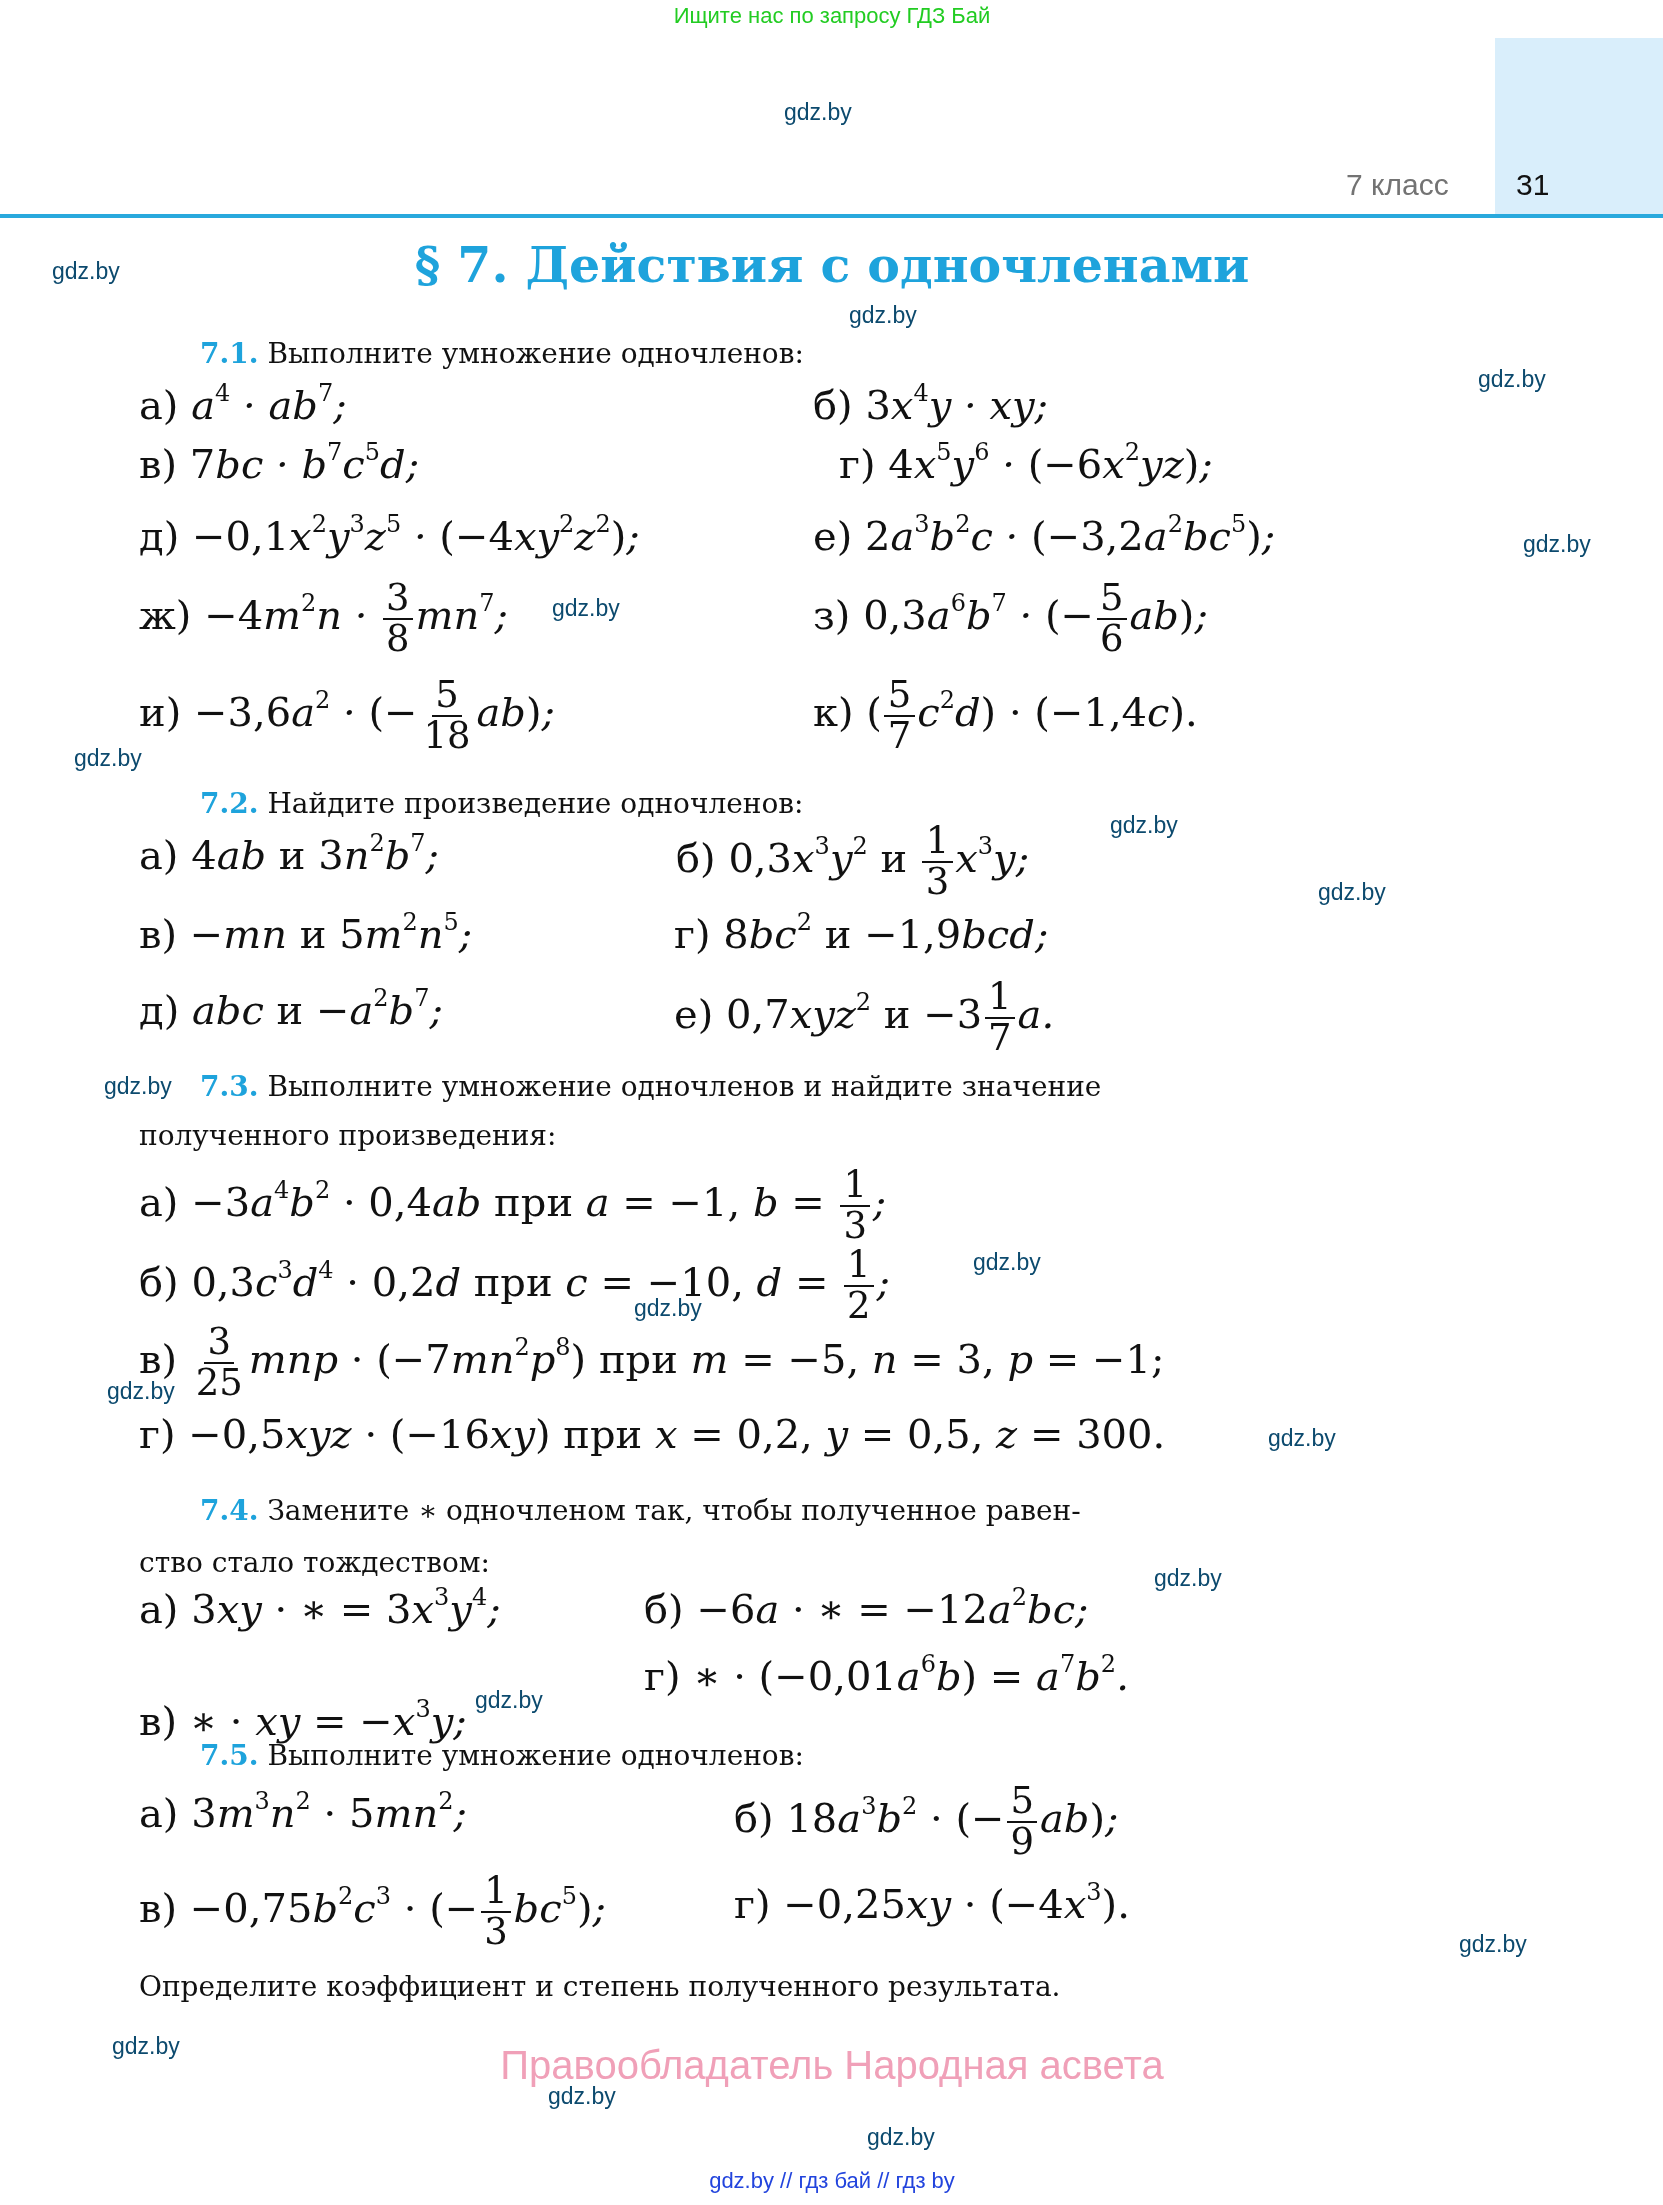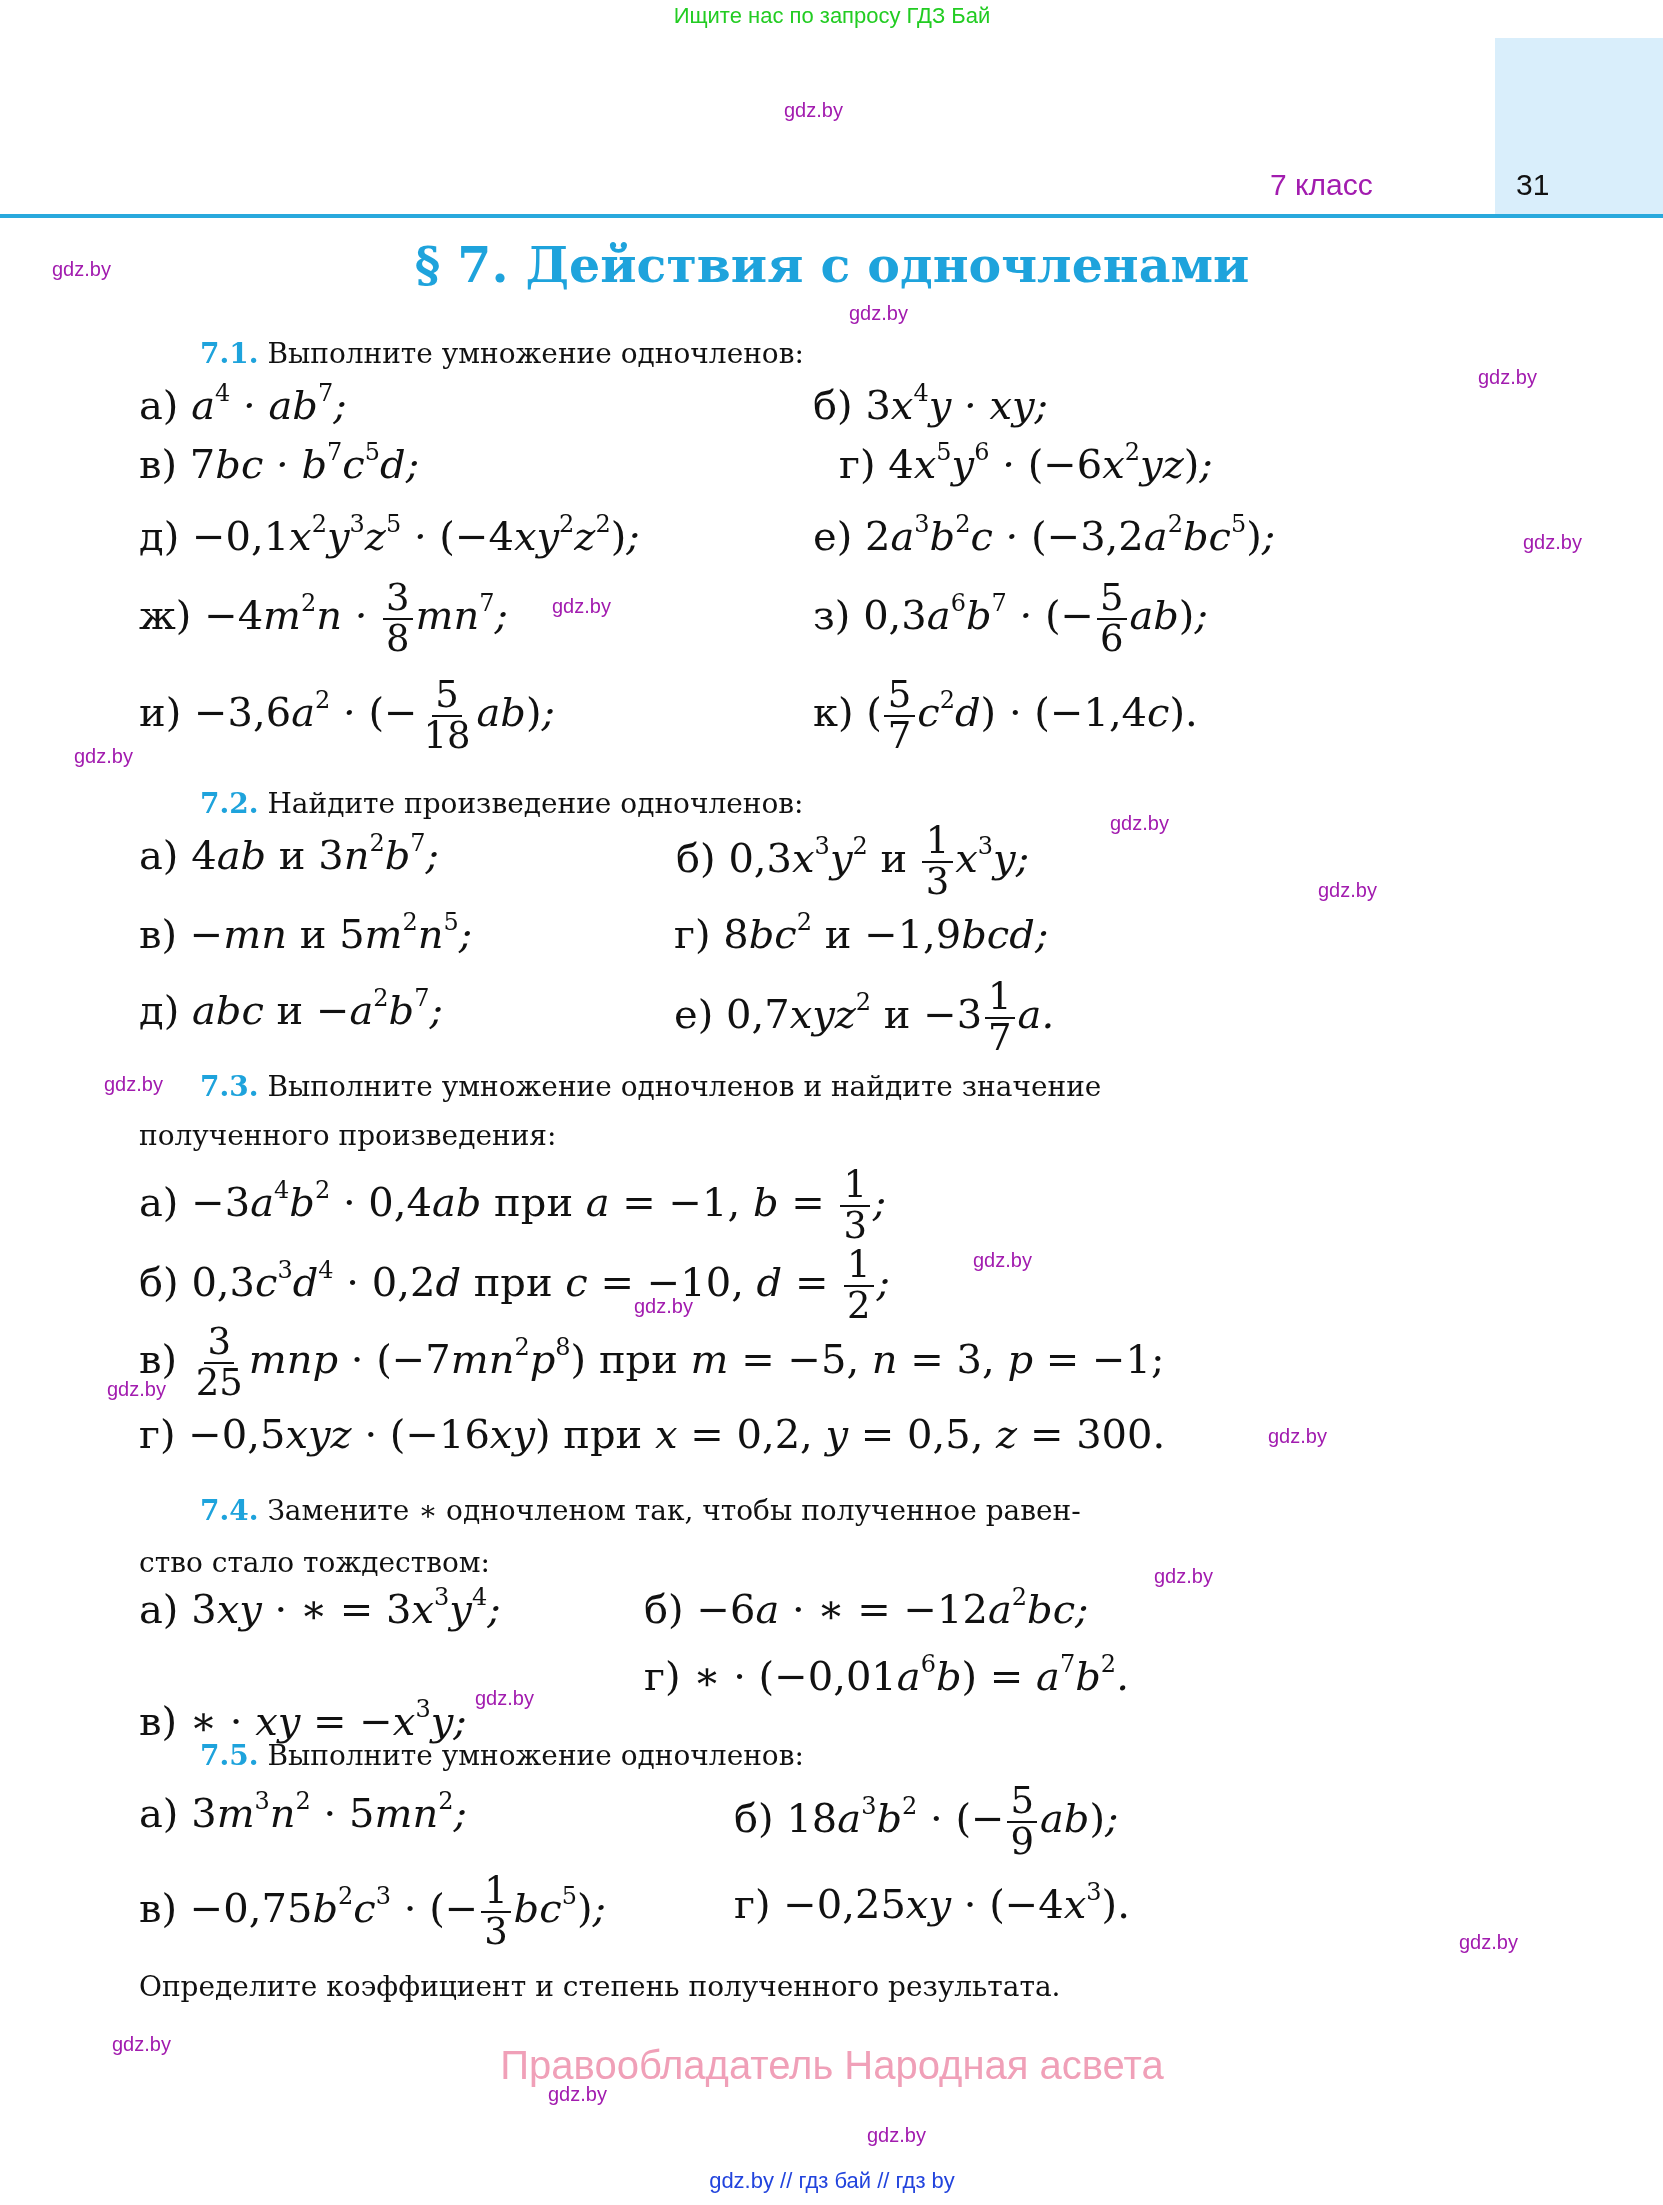--- a/index.html
+++ b/index.html
@@ -1,24 +1,24 @@
 <!DOCTYPE html>
 <html style="font-size:13.4px"><head>
 <meta charset="utf-8">
 <style>
   html, body { margin: 0; padding: 0; background: #ffffff; }
   body { width: 1664px; height: 2205px; position: relative; overflow: hidden;
          font-family: "DejaVu Serif", "Liberation Serif", serif; color: #111; }
   .abs { position: absolute; white-space: nowrap; }
   .sans { font-family: "Liberation Sans", "DejaVu Sans", sans-serif; }
   .top-banner { left: 0; width: 1664px; top: 3.4px; text-align: center; color: #22cc22; font-size: 22px; }
-  .wm { font-family: "Liberation Sans", "DejaVu Sans", sans-serif; font-size: 20px; color: #a21caf; }
+  .wm { font-family: "Liberation Sans", "DejaVu Sans", sans-serif; font-size: 23px; color: #0c4a6e; }
   .strip { left: 1495px; top: 38px; width: 169px; height: 179px; background: #d9eefb; }
   .rule { left: 0; top: 214px; width: 1664px; height: 4.2px; background: #29a9dd; }
-  .class-label { left: 1270px; top: 168px; font-size: 30px; color: #a21caf; }
+  .class-label { left: 1346px; top: 168px; font-size: 30px; color: #737373; }
   .page-num { left: 1516px; top: 168px; font-size: 30px; color: #111; }
   .title { left: 0; width: 1664px; top: 236px; text-align: center; font-size: 49px;
            font-weight: bold; color: #1ea3dc; }
   .task-head { font-size: 28px; color: #111; margin-top: 16px; }
   .task-num { color: #1ea3dc; font-weight: bold; }
   .item { font-size: 40px; color: #111; }
   .item .lbl { font-style: normal; }
   .m { font-style: italic; }
   sup { font-size: 60%; vertical-align: 0.75em; line-height: 0; font-style: normal; }
   .frac { display: inline-flex; flex-direction: column; align-items: center;

